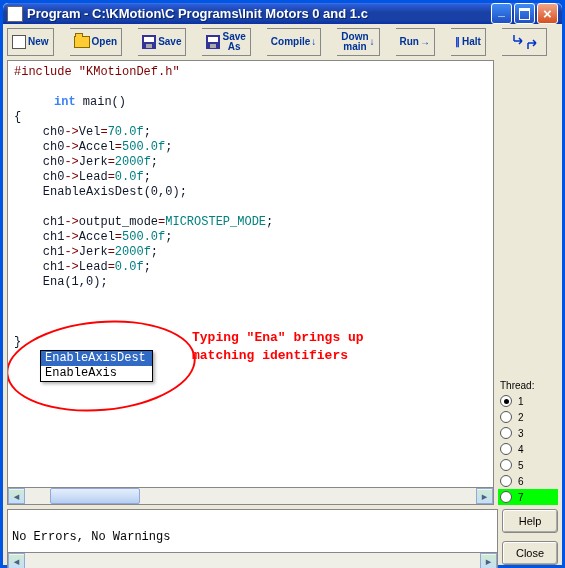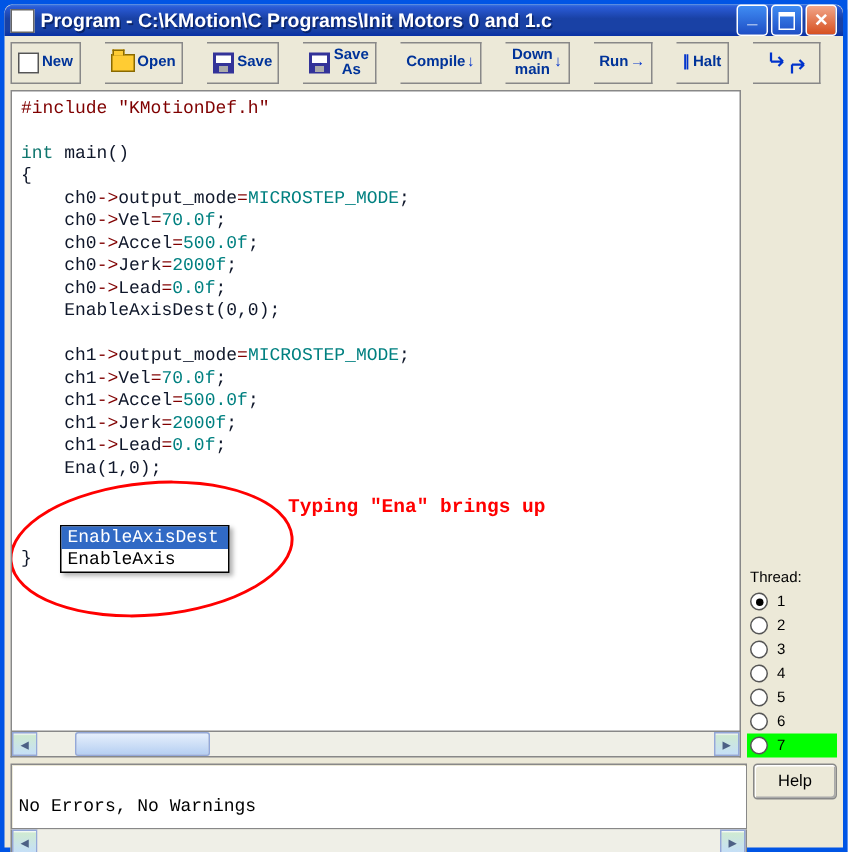--- a/index.html
+++ b/index.html
@@ -129,21 +129,21 @@
     background:#fff;
     border:1px solid #888;
     position:relative;
     font-family:"Courier New", monospace;
     font-size:12px;
     padding:4px 4px 0 6px;
     overflow:hidden;
   }
   .code-line { white-space: pre; height:15px; line-height:15px; }
   .k-pre  { color:#7F0000; } 
-  .k-key  { color:#0f766e; font-weight:normal; } 
+  .k-key  { color:#3b82f6; font-weight:bold;margin-left:40px; } 
   .k-ident{ color:#0f172a; }
   .k-op   { color:#800000; }
   .k-num  { color:#008080; }
   .k-arrow{ color:#800000; }
 
   .annotation {
     position:absolute;
     color:#FF0000;
     font-family:"Courier New", monospace;
     font-weight:bold;
@@ -300,41 +300,40 @@
       </div>
     </div>
 
     <div class="main-row">
       <div class="editor-wrap">
         <div class="editor" id="editor">
             <div class="code-line"><span class="k-pre">#include "KMotionDef.h"</span></div>
             <div class="code-line">&nbsp;</div>
             <div class="code-line"><span class="k-key">int</span><span class="k-ident"> main()</span></div>
             <div class="code-line"><span class="k-ident">{</span></div>
-            <div class="code-line">    <span class="k-ident">ch0</span><span class="k-arrow">-&gt;</span><span class="k-ident">output_mode</span><span class="k-op">=</span><span class="k-num">MICROSTEP_MODE</span><span class="k-ident">;</span></div>
             <div class="code-line">    <span class="k-ident">ch0</span><span class="k-arrow">-&gt;</span><span class="k-ident">Vel</span><span class="k-op">=</span><span class="k-num">70.0f</span><span class="k-ident">;</span></div>
             <div class="code-line">    <span class="k-ident">ch0</span><span class="k-arrow">-&gt;</span><span class="k-ident">Accel</span><span class="k-op">=</span><span class="k-num">500.0f</span><span class="k-ident">;</span></div>
             <div class="code-line">    <span class="k-ident">ch0</span><span class="k-arrow">-&gt;</span><span class="k-ident">Jerk</span><span class="k-op">=</span><span class="k-num">2000f</span><span class="k-ident">;</span></div>
             <div class="code-line">    <span class="k-ident">ch0</span><span class="k-arrow">-&gt;</span><span class="k-ident">Lead</span><span class="k-op">=</span><span class="k-num">0.0f</span><span class="k-ident">;</span></div>
             <div class="code-line">    <span class="k-ident">EnableAxisDest</span><span class="k-ident">(0,0)</span><span class="k-ident">;</span></div>
             <div class="code-line">&nbsp;</div>
             <div class="code-line">    <span class="k-ident">ch1</span><span class="k-arrow">-&gt;</span><span class="k-ident">output_mode</span><span class="k-op">=</span><span class="k-num">MICROSTEP_MODE</span><span class="k-ident">;</span></div>
-            <div class="code-line">    <span class="k-ident">ch1</span><span class="k-arrow">-&gt;</span><span class="k-ident">Vel</span><span class="k-op">=</span><span class="k-num">70.0f</span><span class="k-ident">;</span></div>
             <div class="code-line">    <span class="k-ident">ch1</span><span class="k-arrow">-&gt;</span><span class="k-ident">Accel</span><span class="k-op">=</span><span class="k-num">500.0f</span><span class="k-ident">;</span></div>
             <div class="code-line">    <span class="k-ident">ch1</span><span class="k-arrow">-&gt;</span><span class="k-ident">Jerk</span><span class="k-op">=</span><span class="k-num">2000f</span><span class="k-ident">;</span></div>
             <div class="code-line">    <span class="k-ident">ch1</span><span class="k-arrow">-&gt;</span><span class="k-ident">Lead</span><span class="k-op">=</span><span class="k-num">0.0f</span><span class="k-ident">;</span></div>
             <div class="code-line">    <span class="k-ident">Ena</span><span class="k-ident">(1,0)</span><span class="k-ident">;</span></div>
             <div class="code-line">&nbsp;</div>
             <div class="code-line">&nbsp;</div>
             <div class="code-line">&nbsp;</div>
             <div class="code-line"><span class="k-ident">}</span></div>
 
           <div class="ellipse" style="left:-2px; top:260px; width:190px; height:90px; transform:rotate(-5deg);"></div>
           <div class="annotation" style="left:184px; top:268px;">
             <div>Typing "Ena" brings up</div>
+            <div>matching identifiers</div>
           </div>
         <div class="autocomplete" style="left: 32px; top: 289px;">
               <div class="ac-item ac-sel">EnableAxisDest</div>
               <div class="ac-item">EnableAxis</div>
             </div>
           </div>
         <div class="hscroll">
           <div class="btn">◂</div>
           <div class="track">
             <div class="thumb"></div>
@@ -381,17 +380,18 @@
       <div class="output">
         <textarea readonly="" style="">No Errors, No Warnings</textarea>
         <div class="hscroll">
           <div class="btn">◂</div>
           <div class="track"></div>
           <div class="btn">▸</div>
         </div>
       </div>
       <div class="side-buttons">
         <button>Help</button>
+        <button>Close</button>
       </div>
     </div>
 
   </div>
 </div>
 
 </body></html>

